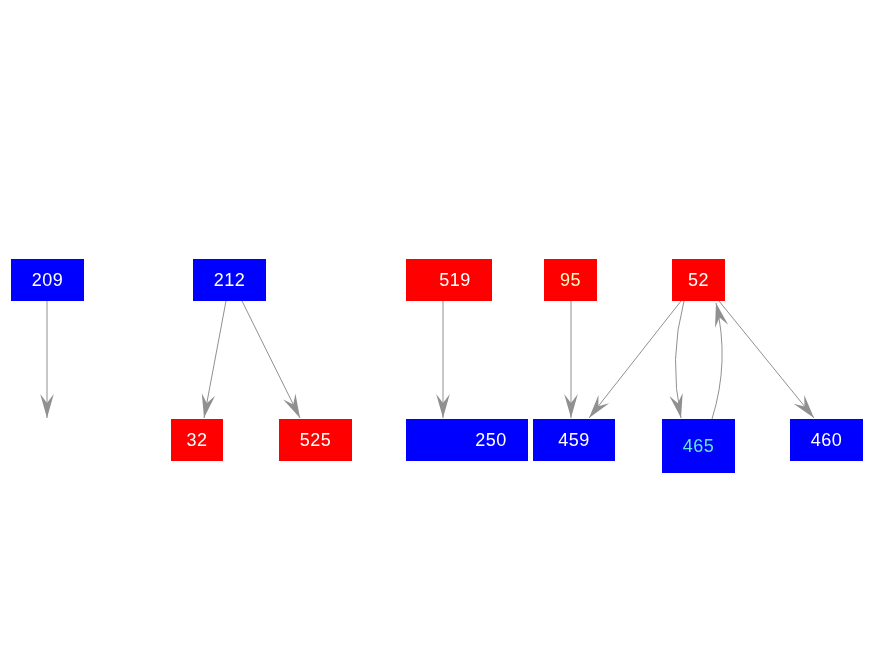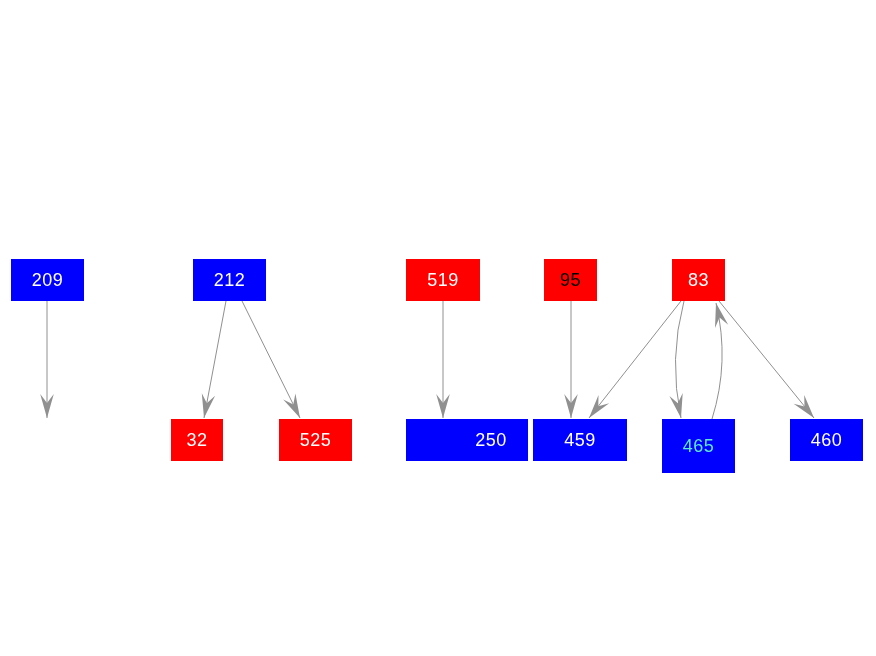--- a/index.html
+++ b/index.html
@@ -69,23 +69,23 @@
         <polygon points="716.0,270.0 715.0,294.9 719.5,284.6 728.2,291.8" fill="#909090"></polygon>
       </g>
       <g>
         <path d="M719,268 L814,385" fill="none" stroke="#909090" stroke-width="1"></path>
         <polygon points="814.0,385.0 804.2,362.1 804.5,373.4 793.6,370.7" fill="#909090"></polygon>
       </g>
     </svg>
   <div class="node-layer">
       <div class="node" style="left: 11px; top: 226px; width: 73px; height: 42px; background: rgb(0, 0, 255); color: rgb(255, 255, 255);">209</div>
       <div class="node" style="left: 193px; top: 226px; width: 73px; height: 42px; background: rgb(0, 0, 255); color: rgb(255, 255, 255);">212</div>
-      <div class="node" style="left: 406px; top: 226px; width: 74px; height: 42px; background: rgb(255, 0, 0); color: rgb(255, 255, 255);">519</div>
-      <div class="node" style="left: 544px; top: 226px; width: 53px; height: 42px; background: rgb(255, 0, 0); color: #000000;">95</div>
-      <div class="node" style="left: 672px; top: 226px; width: 53px; height: 42px; background: rgb(255, 0, 0); color: rgb(255, 255, 255);">83</div>
+      <div class="node" style="left: 406px; top: 226px; width: 74px; height: 42px; background: rgb(255, 0, 0); color: rgb(255, 255, 255); padding-left: 12px;">519</div>
+      <div class="node" style="left: 544px; top: 226px; width: 53px; height: 42px; background: rgb(255, 0, 0); color: #fef9c3;">95</div>
+      <div class="node" style="left: 672px; top: 226px; width: 53px; height: 42px; background: rgb(255, 0, 0); color: rgb(255, 255, 255);">52</div>
       <div class="node" style="left: 171px; top: 386px; width: 52px; height: 42px; background: rgb(255, 0, 0); color: rgb(255, 255, 255);">32</div>
       <div class="node" style="left: 279px; top: 386px; width: 73px; height: 42px; background: rgb(255, 0, 0); color: rgb(255, 255, 255);">525</div>
       <div class="node" style="left: 406px; top: 386px; width: 74px; height: 42px; background: rgb(0, 0, 255); color: rgb(255, 255, 255); padding-left: 48px;">250</div>
-      <div class="node" style="left: 533px; top: 386px; width: 94px; height: 42px; background: rgb(0, 0, 255); color: rgb(255, 255, 255);">459</div>
+      <div class="node" style="left: 533px; top: 386px; width: 82px; height: 42px; background: rgb(0, 0, 255); color: rgb(255, 255, 255);">459</div>
       <div class="node" style="left: 662px; top: 386px; width: 73px; height: 54px; background: rgb(0, 0, 255); color: #5eead4;">465</div>
       <div class="node" style="left: 790px; top: 386px; width: 73px; height: 42px; background: rgb(0, 0, 255); color: rgb(255, 255, 255);">460</div>
     </div>
 </div>
 
 </body></html>

